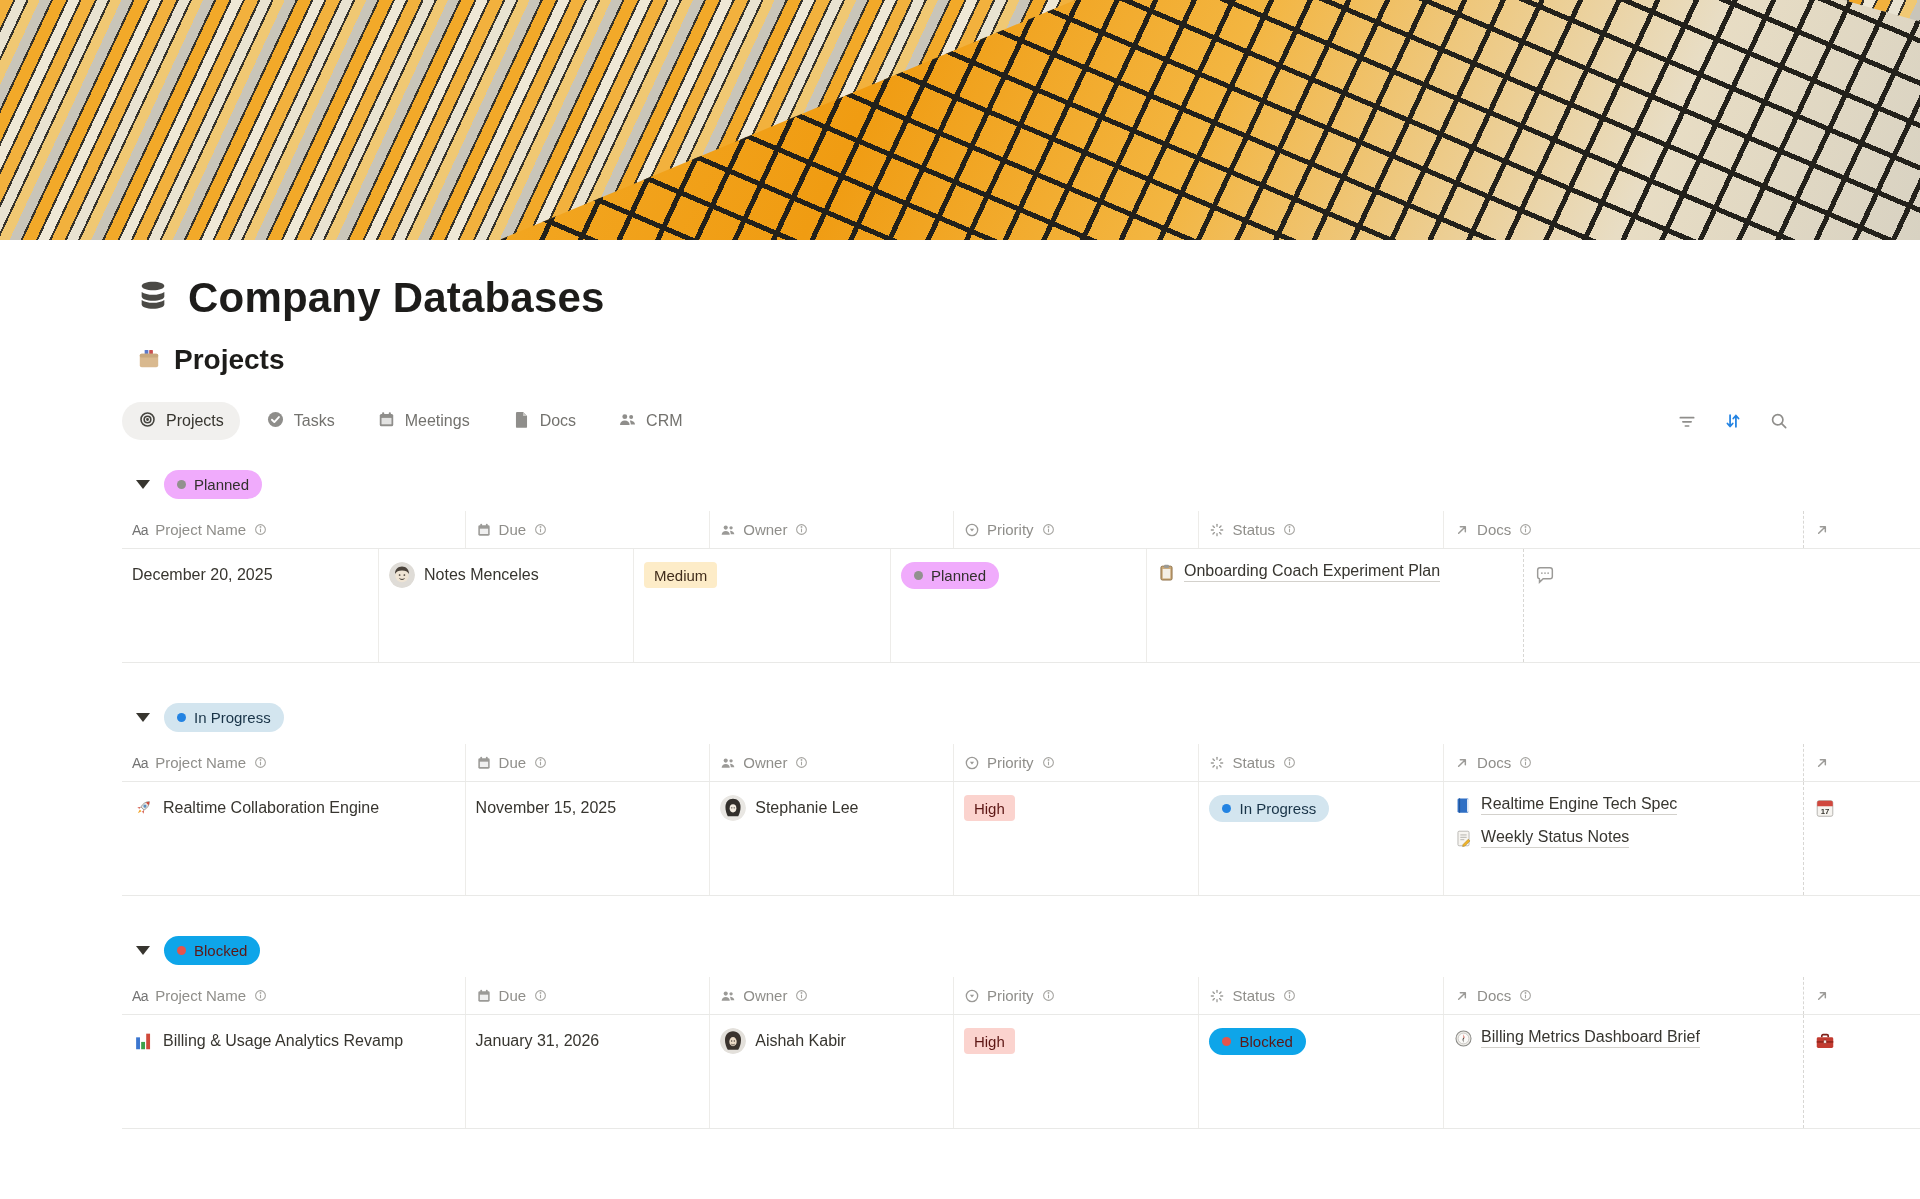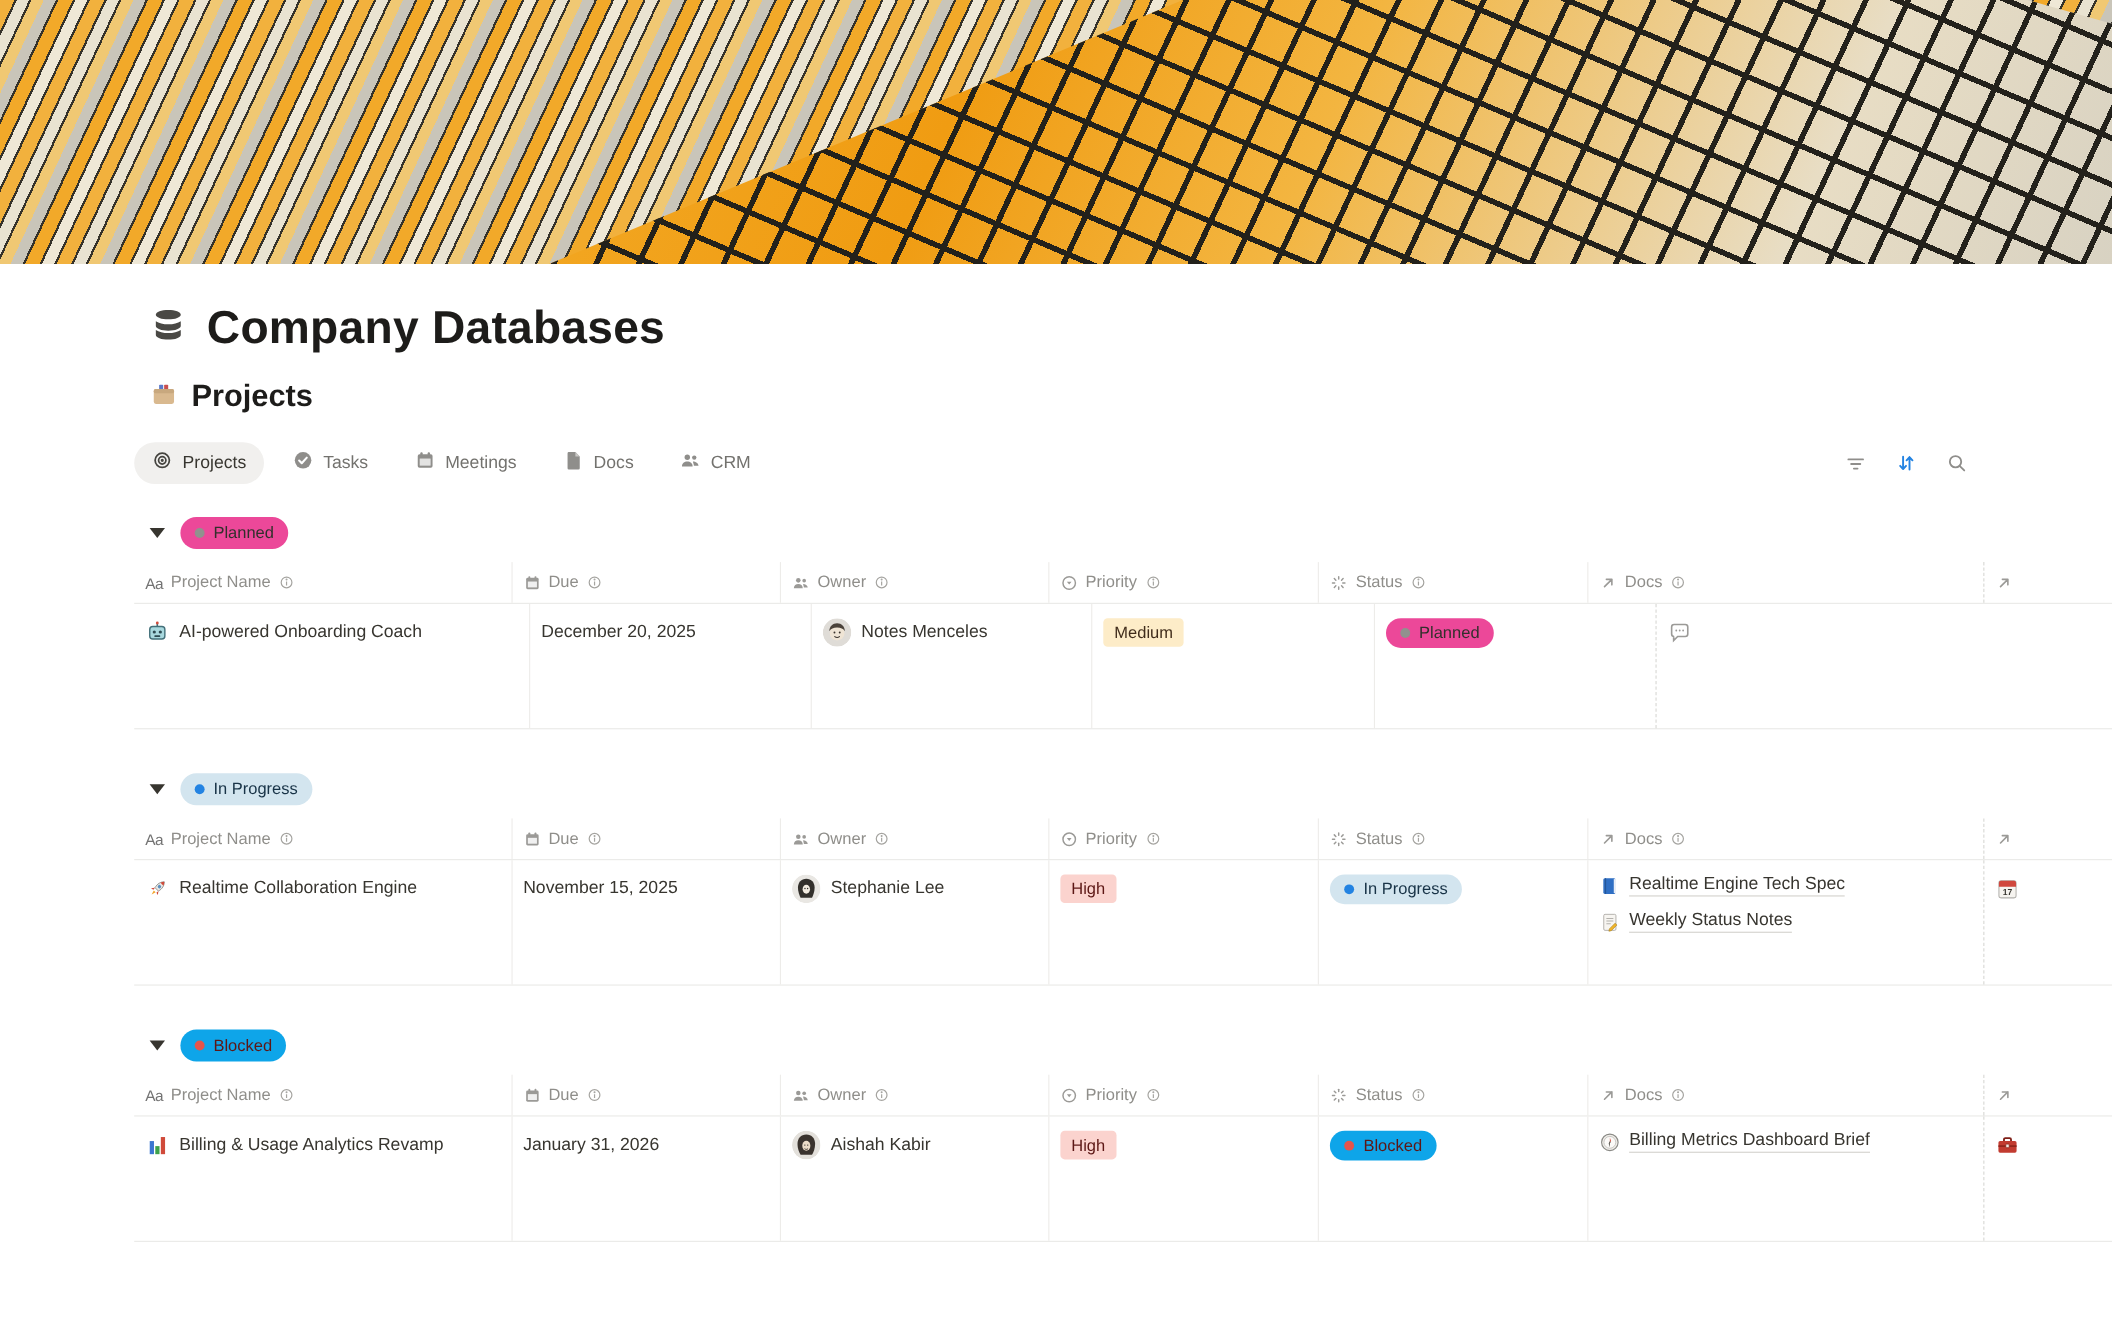--- a/index.html
+++ b/index.html
@@ -42,21 +42,21 @@
 
   
   .group { margin-top:24px; }
   .group + .group { margin-top:34px; }
   .group-header { display:flex; align-items:center; gap:14px; padding:6px 0 12px 14px; }
   .tri { width:0; height:0; border-left:7px solid transparent; border-right:7px solid transparent;
          border-top:9px solid #37352f; cursor:pointer; }
   .pill { display:inline-flex; align-items:center; gap:8px; height:29px; padding:0 13px;
           border-radius:15px; font-size:15px; font-weight:500; }
   .dot { width:9px; height:9px; border-radius:50%; flex:none; }
-  .pill-gray { background:#ec4899; color:#32302c; } .pill-gray .dot { background:#91918e; }
+  .pill-gray { background:#f0abfc; color:#32302c; } .pill-gray .dot { background:#91918e; }
   .pill-blue { background:#d3e5ef; color:#183347; } .pill-blue .dot { background:#2383e2; }
   .pill-red  { background:#0ea5e9; color:#5d1715; } .pill-red  .dot { background:#e5544b; }
 
   .thead { display:flex; align-items:center; height:38px; border-bottom:1px solid #e9e9e7;
            color:#8f8e8a; font-size:15px; }
   .th { display:flex; align-items:center; gap:7px; padding:0 10px; height:100%; }
   .th + .th { border-left:1px solid #edece9;align-items:center; }
   .hico-text { font-size:14px; color:#737373; letter-spacing:-.5px; }
   .info { flex:none; margin-left:1px; }
 
@@ -280,33 +280,20 @@
           </svg>
       </div>
       <div class="th col-extra">
         <svg width="16" height="16" viewBox="0 0 24 24" fill="none" stroke="#9b9a97" stroke-width="2.2" stroke-linecap="round" stroke-linejoin="round">
             <path d="M7 17L17 7M9.5 7H17v7.5"></path>
           </svg>
       </div>
     </div>
 
     <div class="trow">
-      <div class="td col-name">
-          <div class="cell-line">
-        <svg width="22" height="22" viewBox="0 0 24 24">
-              <line x1="12" y1="3" x2="12" y2="6" stroke="#43707a" stroke-width="1.6"></line>
-              <circle cx="12" cy="2.6" r="1.4" fill="#d04a3a"></circle>
-              <rect x="4.5" y="6" width="15" height="12.5" rx="3" fill="#a8d8de" stroke="#43707a" stroke-width="1.4"></rect>
-              <circle cx="9" cy="11.5" r="1.6" fill="#2c4a52"></circle>
-              <circle cx="15" cy="11.5" r="1.6" fill="#2c4a52"></circle>
-              <rect x="9" y="14.8" width="6" height="1.6" rx="0.8" fill="#2c4a52"></rect>
-            </svg>
-        <span class="proj-name">AI-powered Onboarding Coach</span>
-      </div>
-        </div>
       <div class="td col-due">
           <div class="cell-line">
         <span>December 20, 2025</span>
       </div>
         </div>
       <div class="td col-owner">
           <div class="cell-line">
         <span class="avatar">
           <svg width="26" height="26" viewBox="0 0 24 24">
                 <circle cx="12" cy="12" r="12" fill="#dfdcd7"></circle>
@@ -323,20 +310,32 @@
       <div class="td col-priority">
           <div class="cell-line">
         <span class="badge badge-yellow">Medium</span>
       </div>
         </div>
       <div class="td col-status">
           <div class="cell-line">
         <span class="pill pill-gray status-pill">
           <span class="dot"></span>
           <span>Planned</span>
+        </span>
+      </div>
+        </div>
+      <div class="td col-docs">
+          <div class="docs-list">
+        <span class="doc-link">
+          <svg width="19" height="19" viewBox="0 0 24 24">
+                <rect x="5" y="4" width="14" height="17.5" rx="1.8" fill="#c9a877" stroke="#8a6b42" stroke-width="1.2"></rect>
+                <rect x="7.2" y="7.5" width="9.6" height="12" fill="#f4efe6"></rect>
+                <rect x="9" y="2.3" width="6" height="4" rx="1" fill="#9a9a97"></rect>
+              </svg>
+          <span class="txt">Onboarding Coach Experiment Plan</span>
         </span>
       </div>
         </div>
       <div class="td col-extra">
           <div class="cell-line">
         <svg width="22" height="22" viewBox="0 0 24 24" fill="none" stroke="#9b9a97" stroke-width="1.6">
               <path d="M4 6.5A2.5 2.5 0 0 1 6.5 4h11A2.5 2.5 0 0 1 20 6.5v7a2.5 2.5 0 0 1-2.5 2.5H10l-4 4v-4H6.5A2.5 2.5 0 0 1 4 13.5z"></path>
               <circle cx="8.6" cy="10" r="0.9" fill="#9b9a97" stroke="none"></circle>
               <circle cx="12" cy="10" r="0.9" fill="#9b9a97" stroke="none"></circle>
               <circle cx="15.4" cy="10" r="0.9" fill="#9b9a97" stroke="none"></circle>

